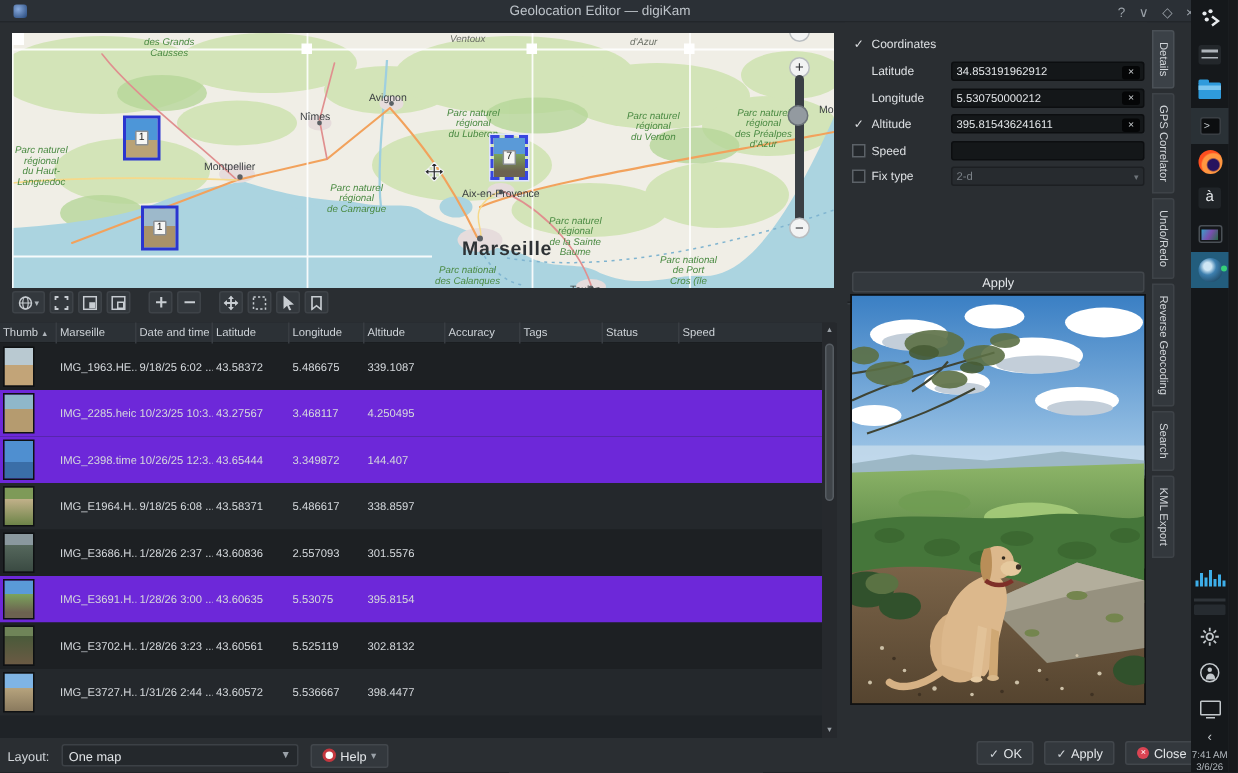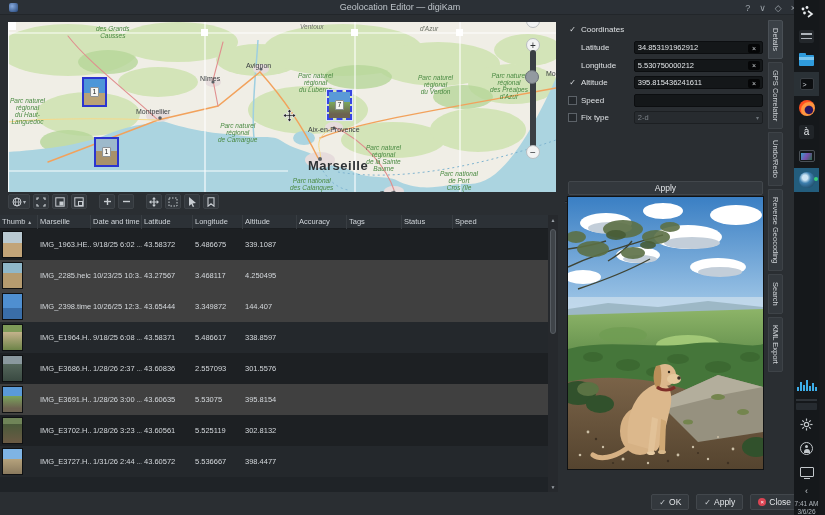--- a/index.html
+++ b/index.html
@@ -50,21 +50,21 @@
 
   
   .tablewrap { position:absolute; left:0; top:215px; width:558px; height:277px; background:#1f2327; }
   .thead, .trow { display:grid; grid-template-columns:38px 53px 51px 51px 50px 54px 50px 55px 51px 1fr; align-items:center; }
   .thead { height:14px; background:#2c3136; border-bottom:1px solid #1a1d20; }
   .hcell { font-size:7.5px; color:#cfd4d9; padding-left:2px; border-right:1px solid #383d42; height:14px; line-height:14px;
     white-space:nowrap; overflow:hidden; }
   .hcell .sort { font-size:5px; color:#aeb4ba; margin-left:2px; }
   .trow { height:31px; background:#1d2023; color:#d4d8dc; font-size:7.5px; }
   .trow.alt { background:#24282c; }
-  .trow.sel { background:#404040; }
+  .trow.sel { background:#6d28d9; }
   .tcell { padding-left:2px; white-space:nowrap; overflow:hidden; }
   .thumbcell { height:31px; display:flex; align-items:center; justify-content:flex-start; padding-left:2px; }
   .rowthumb { width:21px; height:27px; border:1px solid #0f1113; }
   .t1 { background:linear-gradient(#b9c9d1 45%, #c2a478 45%); }
   .t2 { background:linear-gradient(#8fb7c9 40%, #b59b6f 40%); }
   .t3 { background:linear-gradient(#4f8fd0 55%, #3a6ea8 55%); }
   .t4 { background:linear-gradient(#7e9a58 30%, #c2b18a 30%, #6d8448 100%); }
   .t5 { background:linear-gradient(#8a989e 30%, #55675c 30%, #3a4a42 100%); }
   .t6 { background:linear-gradient(#5a9ad8 35%, #7ba55c 35%, #6c6250 85%); }
   .t7 { background:linear-gradient(#6f8458 25%, #4a5a3a 25%, #6b5a44 100%); }
@@ -509,20 +509,32 @@
           <div class="tcell"></div>
         </div>
       </div>
     <div class="vscroll">
       <span class="arr" style="top:0">▲</span>
       <span class="thumb"></span>
       <span class="arr" style="bottom:0">▼</span>
     </div>
   </div>
 
+  <div class="bottombar">
+    <span class="lbl">Layout:</span>
+    <span class="combo">
+      <span>One map</span>
+      <span class="caret">▼</span>
+    </span>
+    <span class="btn">
+      <span class="helpring"></span>
+      <span>Help</span>
+      <span class="caret">▾</span>
+    </span>
+  </div>
 
   <div class="rpanel">
     <div class="coordhdr">
       <span class="cbx on">✓</span>
       <span>Coordinates</span>
     </div>
     <div class="fieldcol">
         <div class="frow">
           <span class="cbx none"></span>
           <span class="flabel">Latitude</span>

